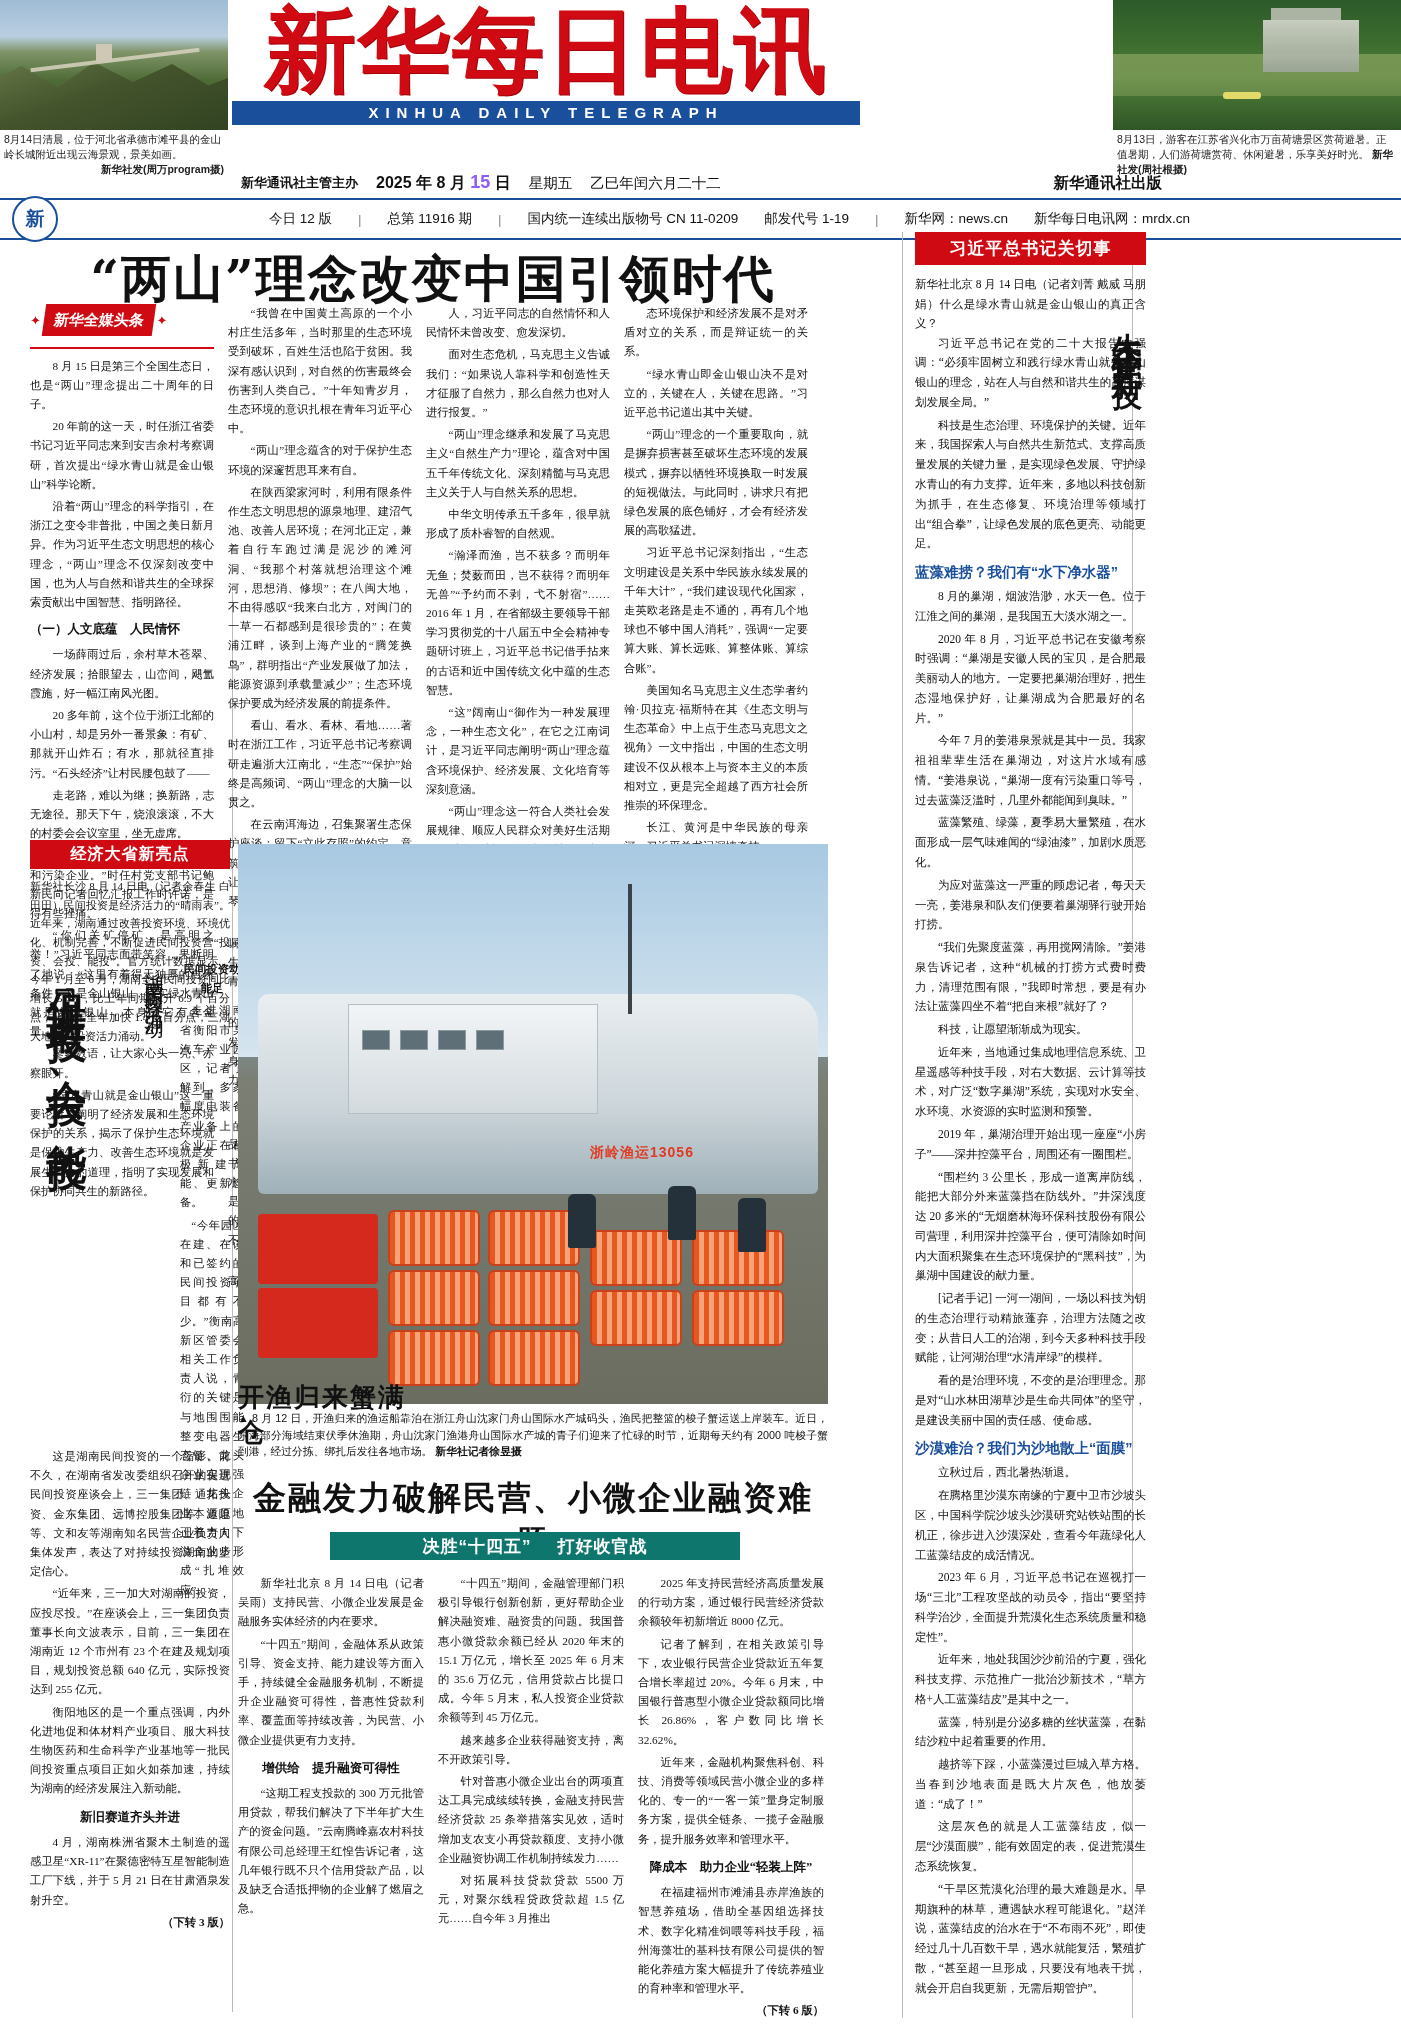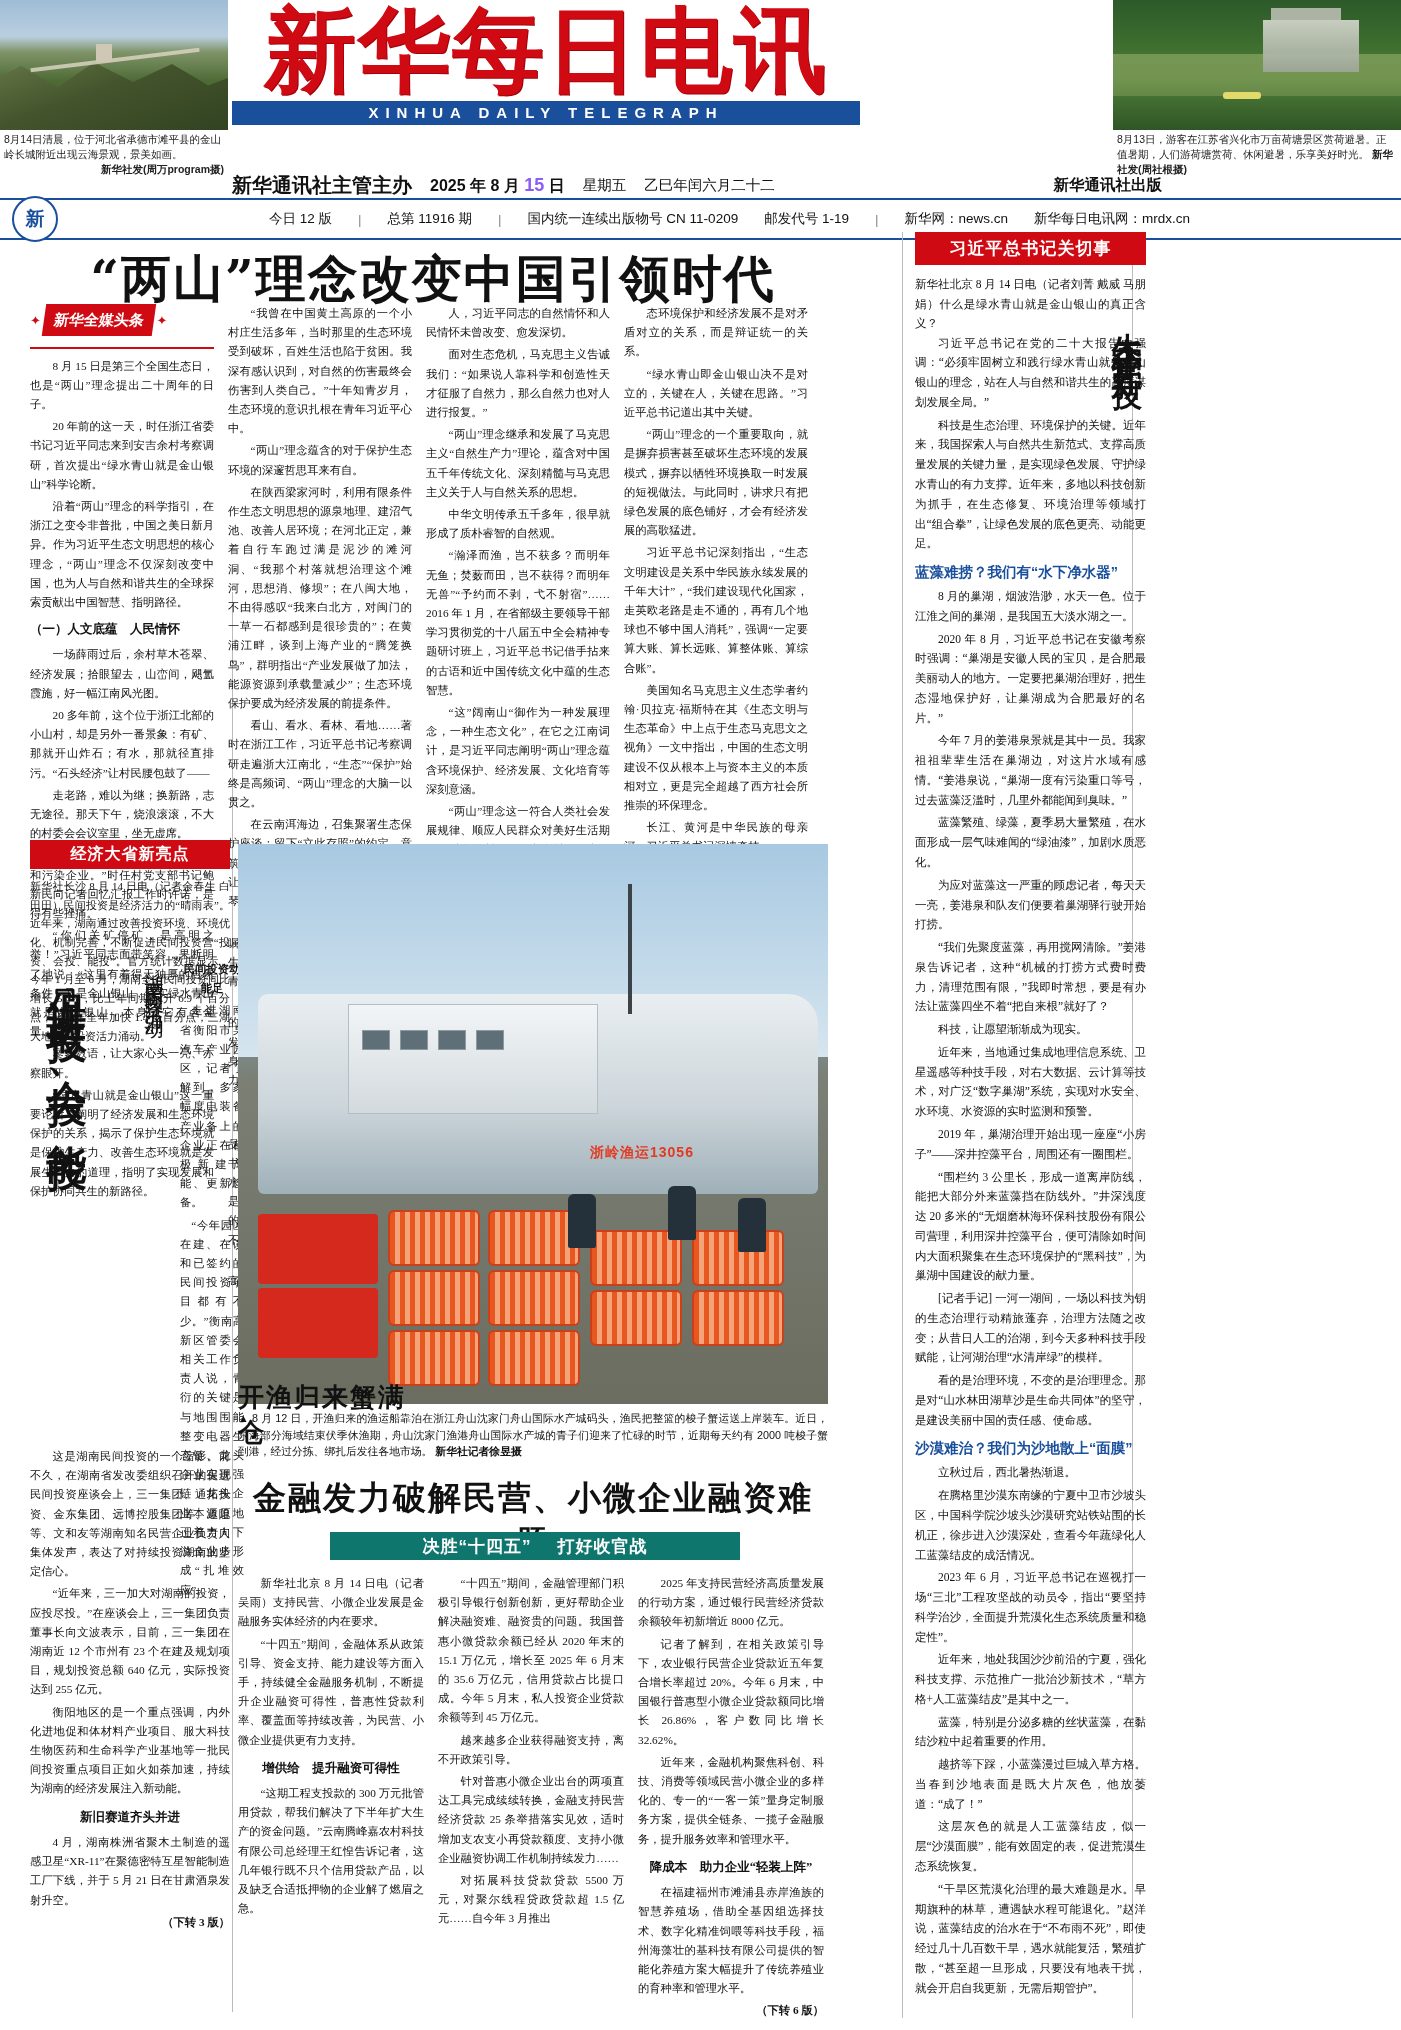--- a/index.html
+++ b/index.html
@@ -84,21 +84,21 @@
   .logo-en {
     margin-top: 2px; background: #1a4f9c; color: #fff;
     font-family: "Liberation Sans", sans-serif; font-size: 15px; letter-spacing: 7px;
     padding: 3px 0 4px; font-weight: bold;
   }
   .issue-line {
     position: absolute; left: 232px; top: 172px; width: 930px;
     display: flex; align-items: center; justify-content: flex-start; gap: 18px;
     font-family: "Liberation Sans", sans-serif; font-size: 14.5px; color: #111;
   }
-  .issue-line .sponsor { font-weight: bold; font-size: 20px; }
+  .issue-line .sponsor { font-weight: bold; font-size: 13px; margin-left: 9px; }
   .issue-line .date { font-weight: bold; font-size: 16px; }
   .issue-line .date .big { color: #8b5cf6; font-size: 18px; font-weight: bold; }
   .issue-line .pub { margin-left: auto; font-weight: bold; font-size: 15.5px; }
 
   
   .info-bar {
     position: absolute; left: 0; top: 198px; width: 1401px; height: 42px;
     border-top: 2px solid #1a4f9c; border-bottom: 2px solid #1a4f9c;
     display: flex; align-items: center;
   }

